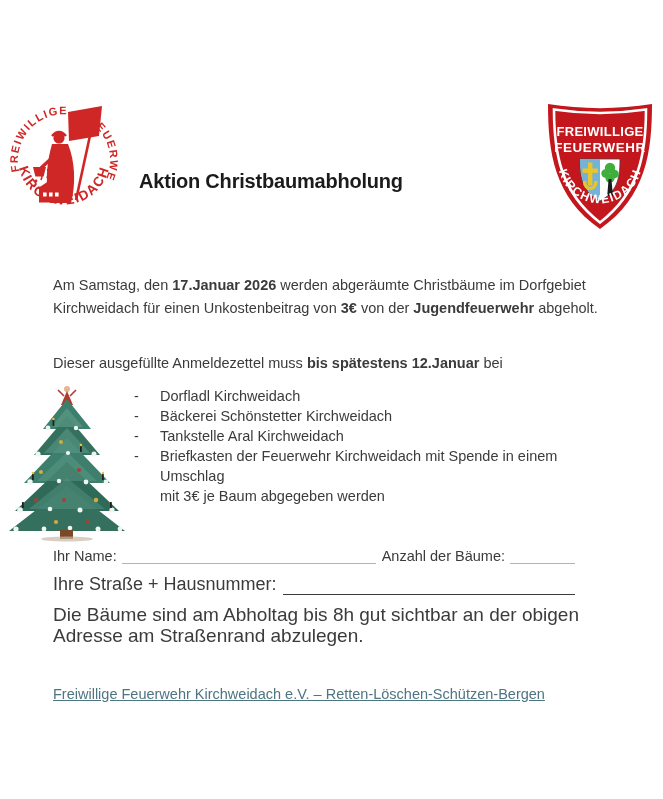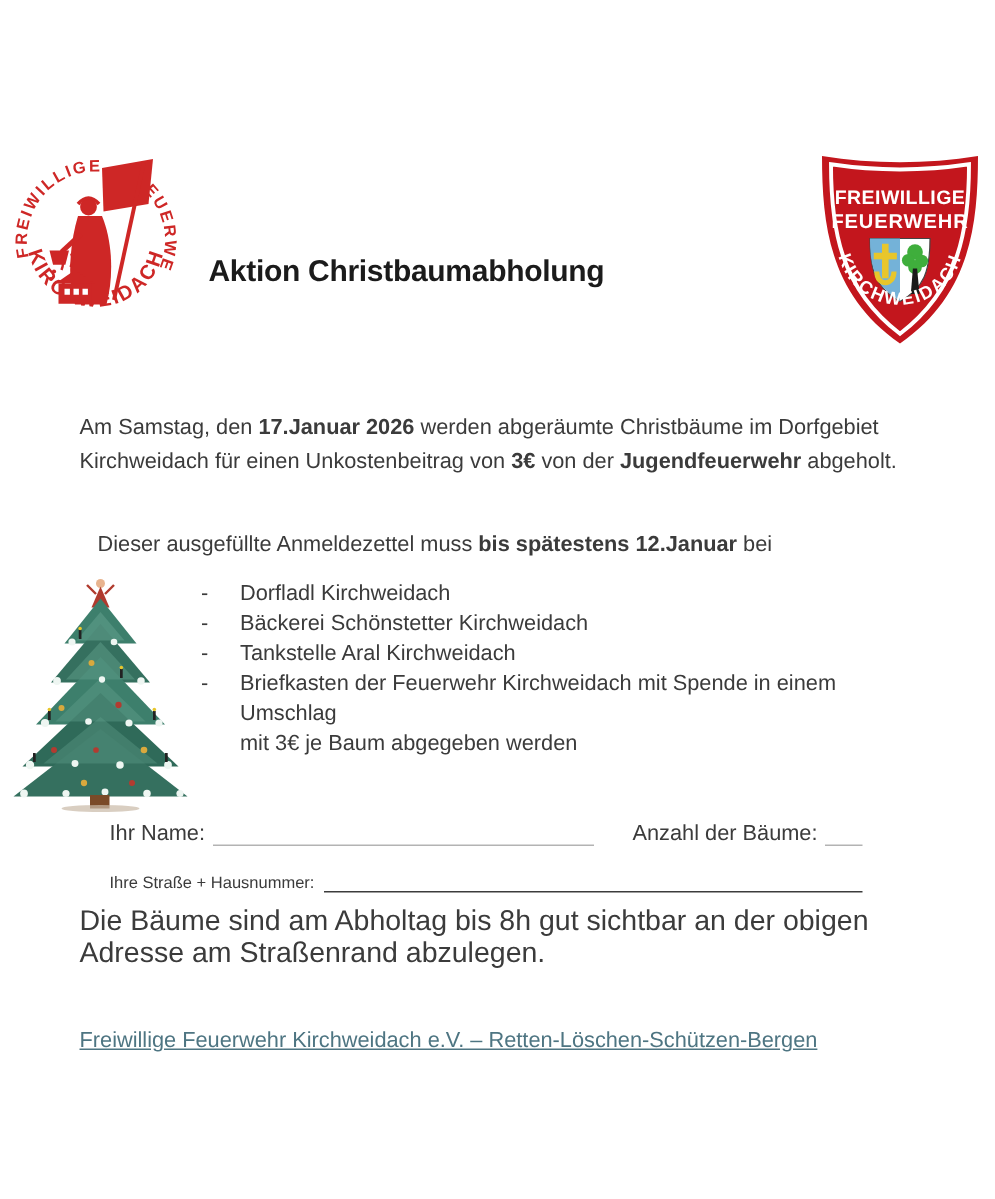--- a/index.html
+++ b/index.html
@@ -17,40 +17,40 @@
   
   .stamp-logo { position:absolute; left:6px; top:96px; width:116px; height:134px; }
   .page-title {
     position:absolute; left:139px; top:170px; width:410px;
     font-size:20px; font-weight:700; color:#1b1b1b; letter-spacing:-0.2px;
   }
   .shield-logo { position:absolute; left:544px; top:99px; width:112px; height:134px; }
 
   
   .intro { position:absolute; left:53px; top:274px; width:565px; font-size:14.5px; line-height:23px; }
-  .submit-note { position:absolute; left:65px; top:353px; width:565px; font-size:14.5px; line-height:20px; }
+  .submit-note { position:absolute; left:53px; top:353px; width:565px; font-size:14.5px; line-height:20px; }
   .bold { font-weight:700; }
 
   .dropoff-list { position:absolute; left:134px; top:386px; width:480px; font-size:14.5px; }
   .list-row { display:flex; line-height:20px; }
   .list-marker { width:26px; flex:0 0 26px; }
   .list-text { flex:1; }
 
   .tree-art { position:absolute; left:6px; top:382px; width:122px; height:160px; }
 
   
   .form-row1 {
     position:absolute; left:53px; top:544px; width:522px; height:20px;
     display:flex; align-items:flex-end; font-size:14.5px;
   }
   .form-row2 {
     position:absolute; left:53px; top:575px; width:522px; height:20px;
-    display:flex; align-items:flex-end; font-size:11px;
-  }
-  .fl-label { white-space:nowrap;margin-left:20px; }
+    display:flex; align-items:flex-end; font-size:18px;
+  }
+  .fl-label { white-space:nowrap; }
   .uline-gray { border-bottom:1px solid #b3b3b3; height:17px; }
   .uline-black { border-bottom:1.5px solid #3c3c3c; height:17px; }
   .name-line { width:254px; margin:0 6px 0 5px; }
   .count-line { flex:1; margin-left:5px; }
   .street-line { flex:1; margin-left:6px; }
 
   .instructions { position:absolute; left:53px; top:604px; width:572px; font-size:19px; line-height:21px; }
 
   .promo-text { position:absolute; left:53px; top:682px; width:565px; font-size:14.5px; font-style:italic; }
   .promo-link {

